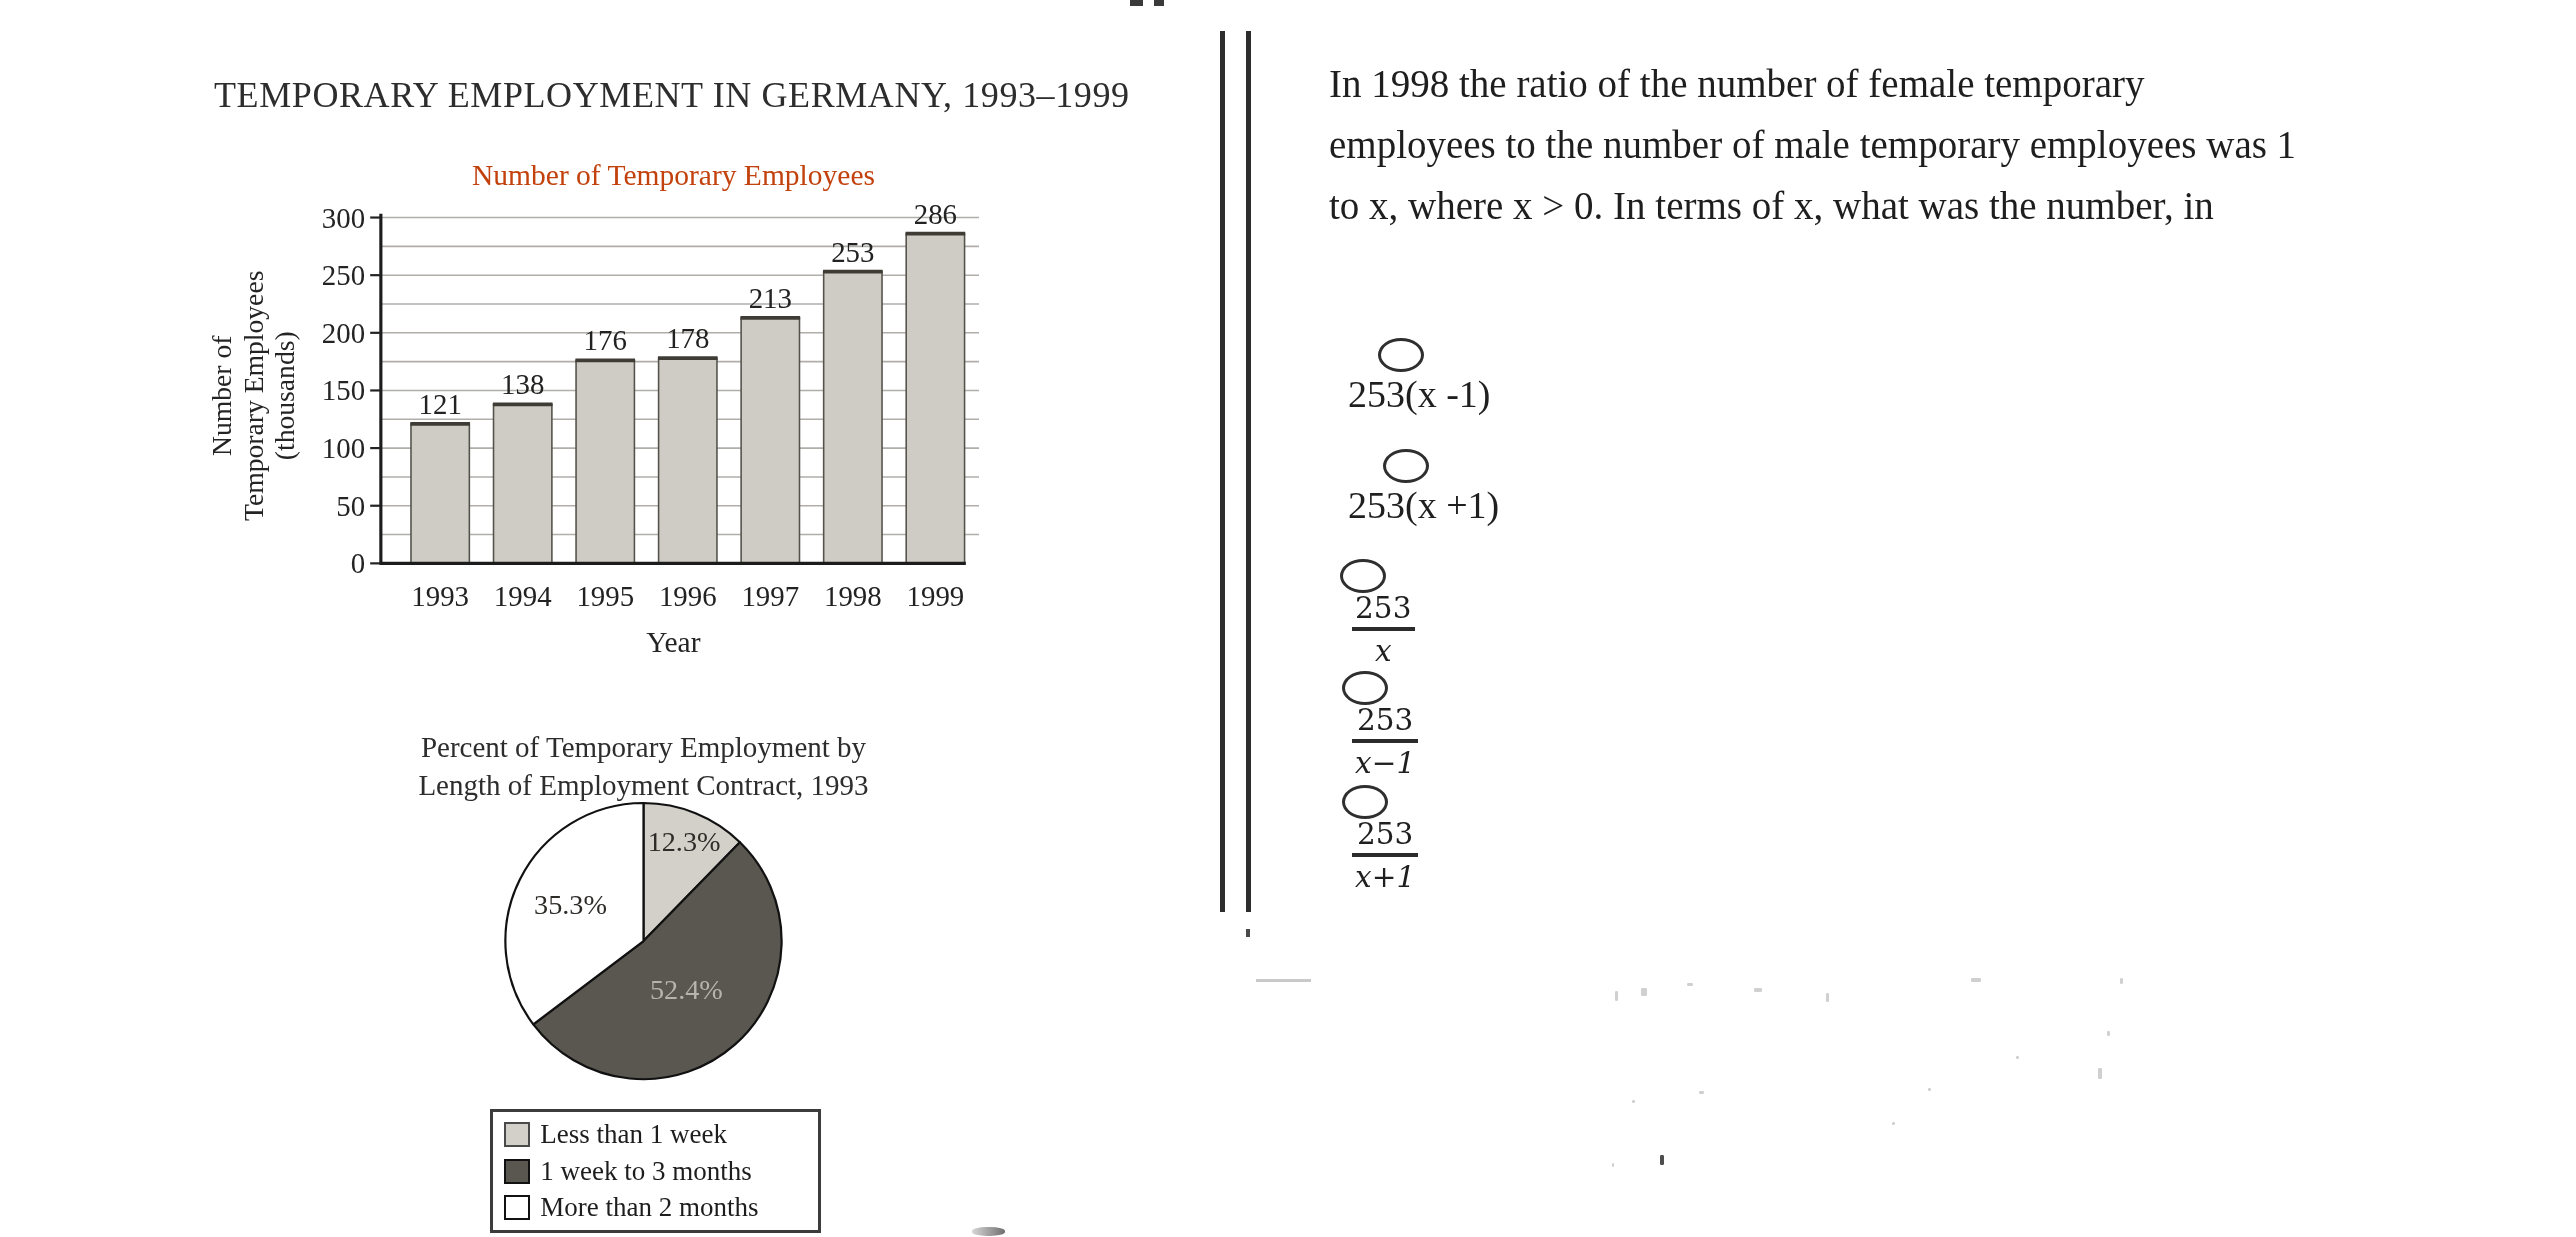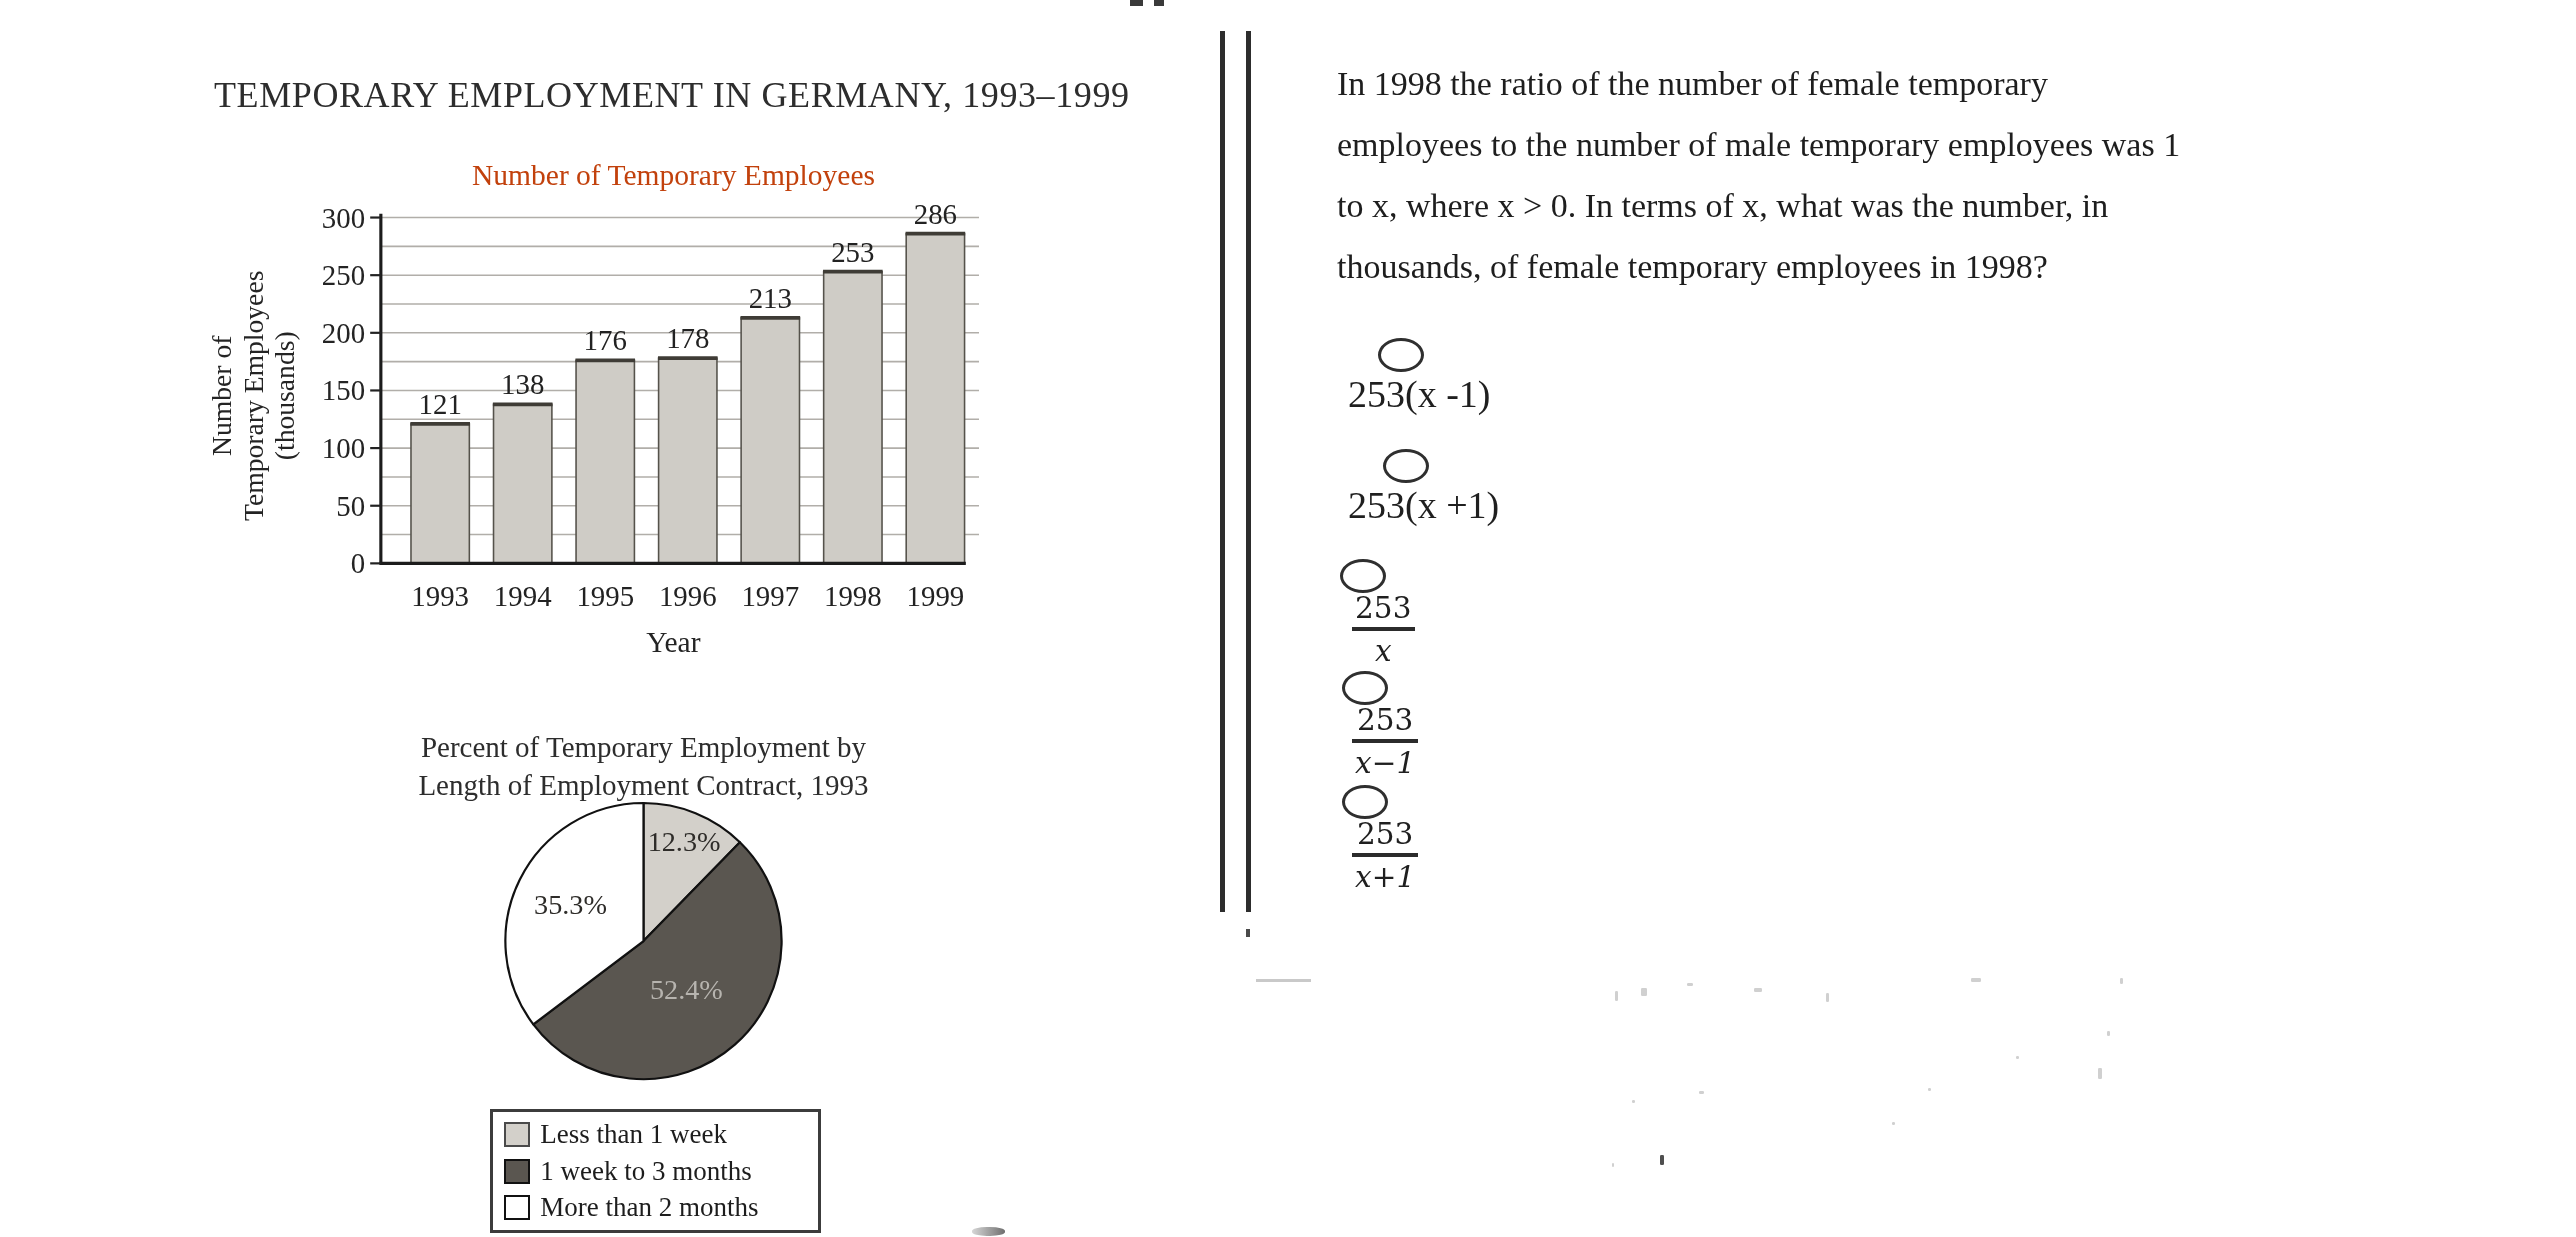--- a/index.html
+++ b/index.html
@@ -34,21 +34,21 @@
     box-sizing:border-box;width:26px;height:25px;margin-right:10px;flex:0 0 auto;
   }
   .legend-label{font-size:27px;color:#1d1d1d;white-space:nowrap;}
   
   .vrule{position:absolute;top:31px;width:5px;height:881px;background:#2d2d2d;}
   .vrule.r1{left:1220px;}
   .vrule.r2{left:1246px;}
   
   .question{
     position:absolute;left:1329px;top:53px;width:1162px;
-    font-size:34px;line-height:61px;color:#1e1e1e;margin-left:8px;
+    font-size:39px;line-height:61px;color:#1e1e1e;
   }
   .question .qline{white-space:nowrap;}
   .option-row{
     position:absolute;left:1312px;height:78px;
     display:flex;align-items:center;flex-direction:column;
   }
   .radio{
     box-sizing:border-box;width:46px;height:34px;flex:0 0 auto;
     border:3.8px solid #2f2f2f;border-radius:50%;background:#ffffff;cursor:pointer;
   }
@@ -175,21 +175,20 @@
 
   <div class="vrule r1"></div>
   <div class="vrule r2"></div>
   <div class="artifact" style="left:1246px;top:929px;width:3.8px;height:7.5px;background:#4a4a4a;"></div>
   <div class="artifact" style="left:1256px;top:979px;width:55px;height:2.5px;background:#c9c9c9;"></div>
 
   <div class="question" id="question-text">
       <div class="qline">In 1998 the ratio of the number of female temporary</div>
       <div class="qline">employees to the number of male temporary employees was 1</div>
       <div class="qline">to x, where x &gt; 0. In terms of x, what was the number, in</div>
-      <div class="qline">thousands, of female temporary employees in 1998?</div>
     </div>
   <div id="options-container">
       <div class="option-row" style="top: 338px;">
         <div class="radio"></div>
         <span class="option-label">253(x -1)</span>
       </div>
       <div class="option-row" style="top: 449px;">
         <div class="radio"></div>
         <span class="option-label">253(x +1)</span>
       </div>

